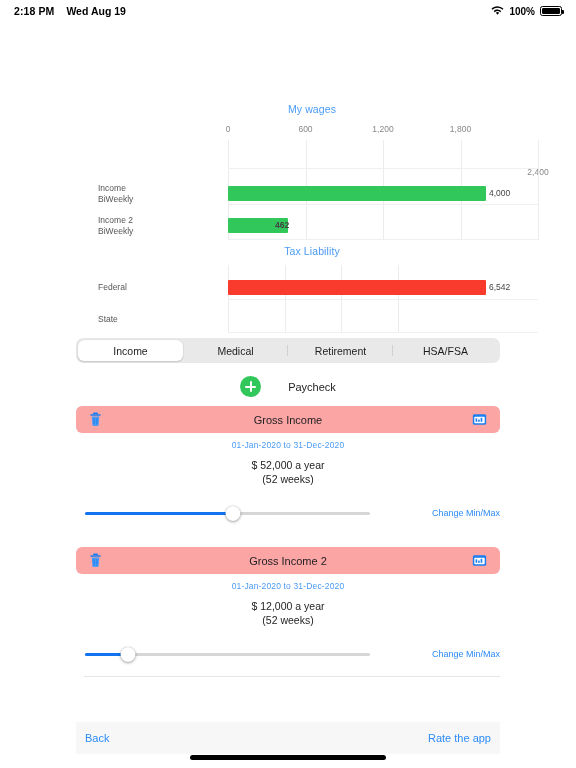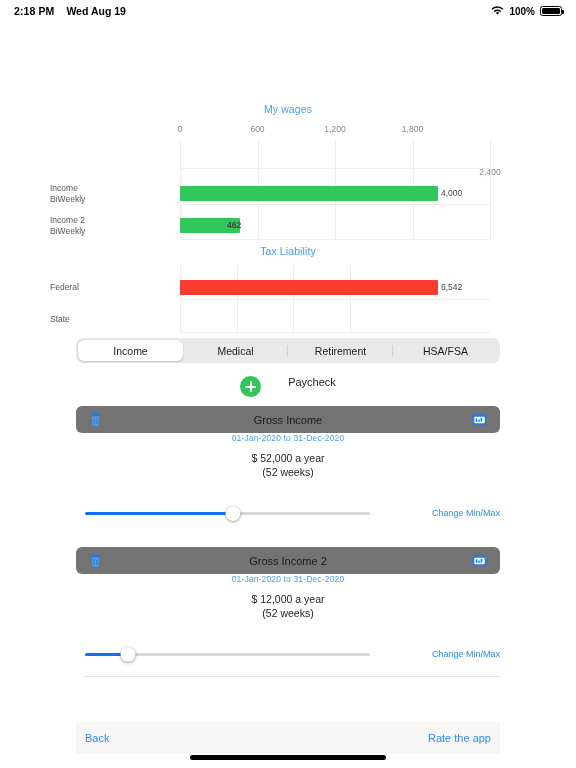--- a/index.html
+++ b/index.html
@@ -30,21 +30,21 @@
   .batt::after {
     content: ""; position: absolute; right: -3px; top: 3px;
     width: 2px; height: 4.5px; background: #000; border-radius: 0 1px 1px 0;
   }
   .batt-fill {
     position: absolute; left: 1px; top: 1px; bottom: 1px; width: 18px;
     background: #000; border-radius: 1.2px;
   }
 
   
-  .chart-block { position: absolute; left: 0; width: 576px; }
+  .chart-block { position: absolute; left: 0; width: 576px; padding-left: 48px; }
   .chart-title {
     text-align: center; font-size: 10.5px; color: #4a9bf5;
     letter-spacing: .1px;
   }
   .chart-area { position: relative; }
   .axis-labels { position: relative; height: 16px; }
   .axis-label {
     position: absolute; font-size: 8.5px; color: #888;
     transform: translateX(-50%); top: 0; white-space: nowrap;
   }
@@ -74,48 +74,48 @@
     font-size: 10.5px; color: #1d1d1f; position: relative; border-radius: 6px;
   }
   .seg.active { background: #fff; box-shadow: 0 0 1px rgba(0,0,0,.18), 0 1px 2px rgba(0,0,0,.14); }
   .seg-div {
     position: absolute; right: 0; top: 5px; bottom: 5px; width: 1px; background: #d0d0d2;
   }
 
   
   .paycheck {
     position: absolute; left: 0; width: 576px; top: 376px;
-    display: flex; align-items: flex-start; justify-content: center; gap: 27px;
+    display: flex; align-items: center; justify-content: center; gap: 27px;
   }
   .plus-circle {
     width: 21px; height: 21px; border-radius: 50%; background: #32c75a;
     position: relative; flex: none;
   }
   .plus-circle::before, .plus-circle::after {
     content: ""; position: absolute; background: #fff; border-radius: 1px;
   }
   .plus-circle::before { left: 5px; right: 5px; top: 9.5px; height: 2px; }
   .plus-circle::after { top: 5px; bottom: 5px; left: 9.5px; width: 2px; }
   .paycheck-label { font-size: 11px; color: #1d1d1f; }
 
   
   .card { position: absolute; left: 76px; width: 424px; }
   .card-head {
-    height: 27px; background: #737373; border-radius: 6px;
+    height: 27px; background: #fca5a5; border-radius: 6px;
     display: flex; align-items: center; padding: 0 13px; position: relative;
   }
   .card-title {
     position: absolute; left: 0; right: 0; text-align: center;
     font-size: 11px; color: #1d1d1f;
   }
   .icon-btn { position: relative; z-index: 2; display: flex; align-items: center; }
   .icon-right { margin-left: auto; }
   .card-dates {
     text-align: center; font-size: 8.5px; color: #4a9bf5;
-    letter-spacing: .15px;
+    margin-top: 7px; letter-spacing: .15px;
   }
   .card-amount {
     text-align: center; font-size: 10.5px; color: #1d1d1f;
     margin-top: 8px; line-height: 14px;
   }
   .slider-row {
     position: absolute; left: 0; width: 424px; display: flex; align-items: center;
   }
   .slider {
     position: relative; width: 285px; height: 18px; margin-left: 9px;

